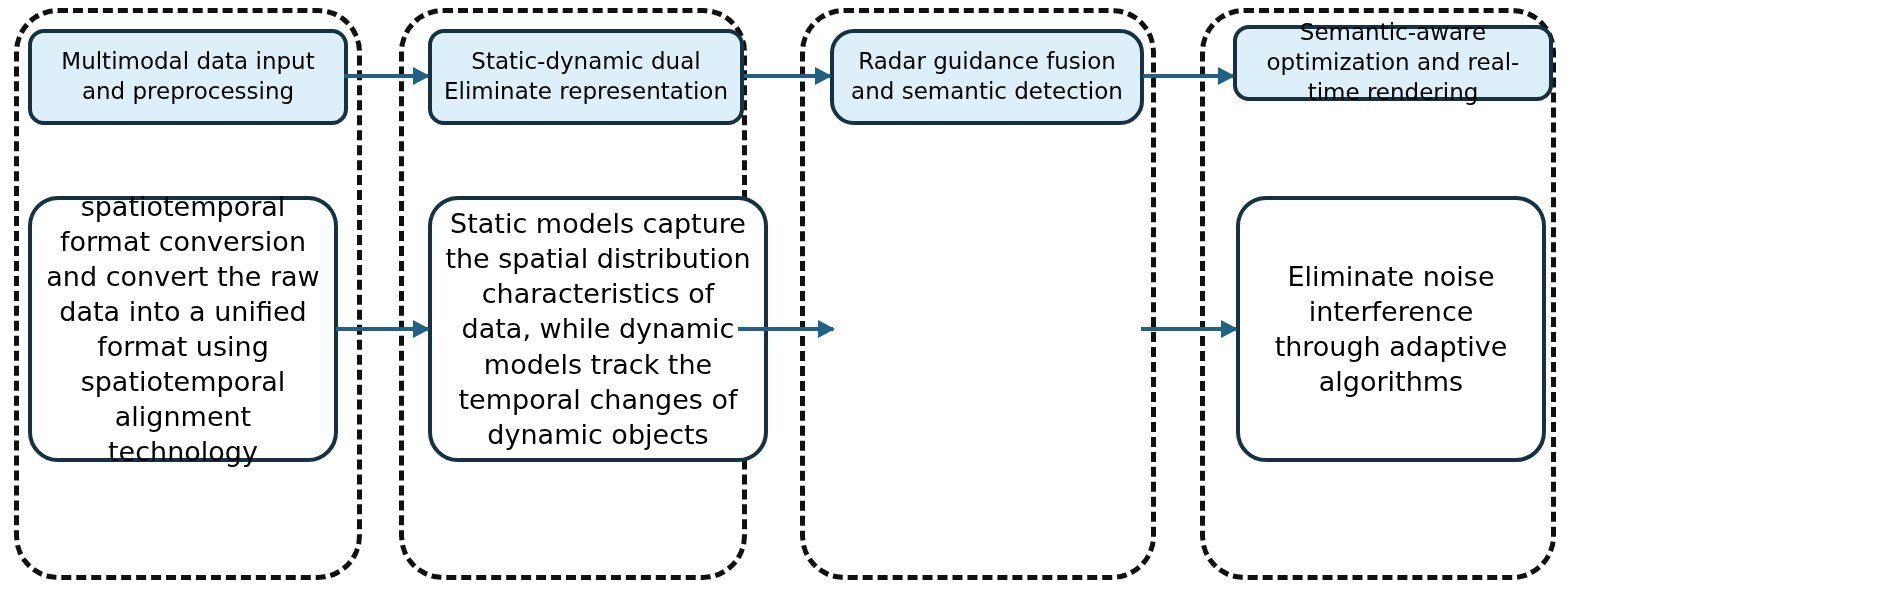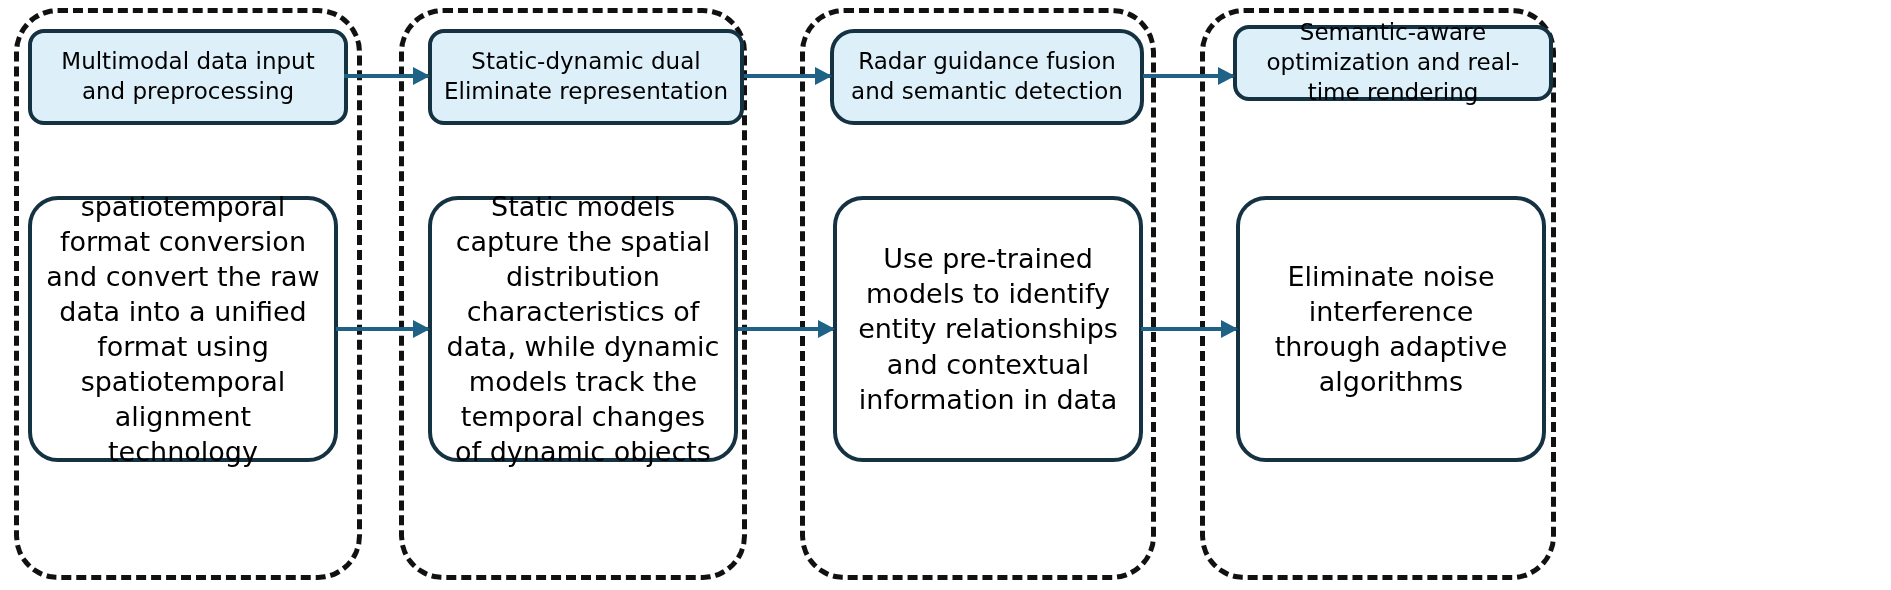--- a/index.html
+++ b/index.html
@@ -61,21 +61,21 @@
   .node .txt { display: block; width: 100%; }
 
   
   .top-0 { left: 28px;   top: 29px;  width: 320px; height: 96px; }
   .top-1 { left: 428px;  top: 29px;  width: 316px; height: 96px; }
   .top-2 { left: 830px;  top: 29px;  width: 314px; height: 96px; border-radius: 24px; }
   .top-3 { left: 1233px; top: 25px;  width: 320px; height: 76px; }
 
   
   .bot-0 { left: 28px;   top: 196px; width: 310px; height: 266px; }
-  .bot-1 { left: 428px;  top: 196px; width: 310px; height: 266px; }
+  .bot-1 { left: 428px;  top: 196px; width: 340px; height: 266px; }
   .bot-2 { left: 833px;  top: 196px; width: 310px; height: 266px; }
   .bot-3 { left: 1236px; top: 196px; width: 310px; height: 266px; }
 
   
   .arrow {
     position: absolute;
     height: 4px;
     background: #1f6286;
   }
   .arrow::after {
@@ -118,23 +118,20 @@
   <div class="node node-top top-3">
     <span class="txt">Semantic-aware optimization and real-time rendering</span>
   </div>
 
   <div class="node node-bottom bot-0">
     <span class="txt">spatiotemporal format conversion and convert the raw data into a unified format using spatiotemporal alignment technology</span>
   </div>
   <div class="node node-bottom bot-1">
     <span class="txt">Static models capture the spatial distribution characteristics of data, while dynamic models track the temporal changes of dynamic objects</span>
   </div>
-  <div class="node node-bottom bot-2">
-    <span class="txt">Use pre-trained models to identify entity relationships and contextual information in data</span>
-  </div>
   <div class="node node-bottom bot-3">
     <span class="txt">Eliminate noise interference through adaptive algorithms</span>
   </div>
 
   <div class="arrow arrow-top-0"></div>
   <div class="arrow arrow-top-1"></div>
   <div class="arrow arrow-top-2"></div>
 
   <div class="arrow arrow-bot-0"></div>
   <div class="arrow arrow-bot-1"></div>

